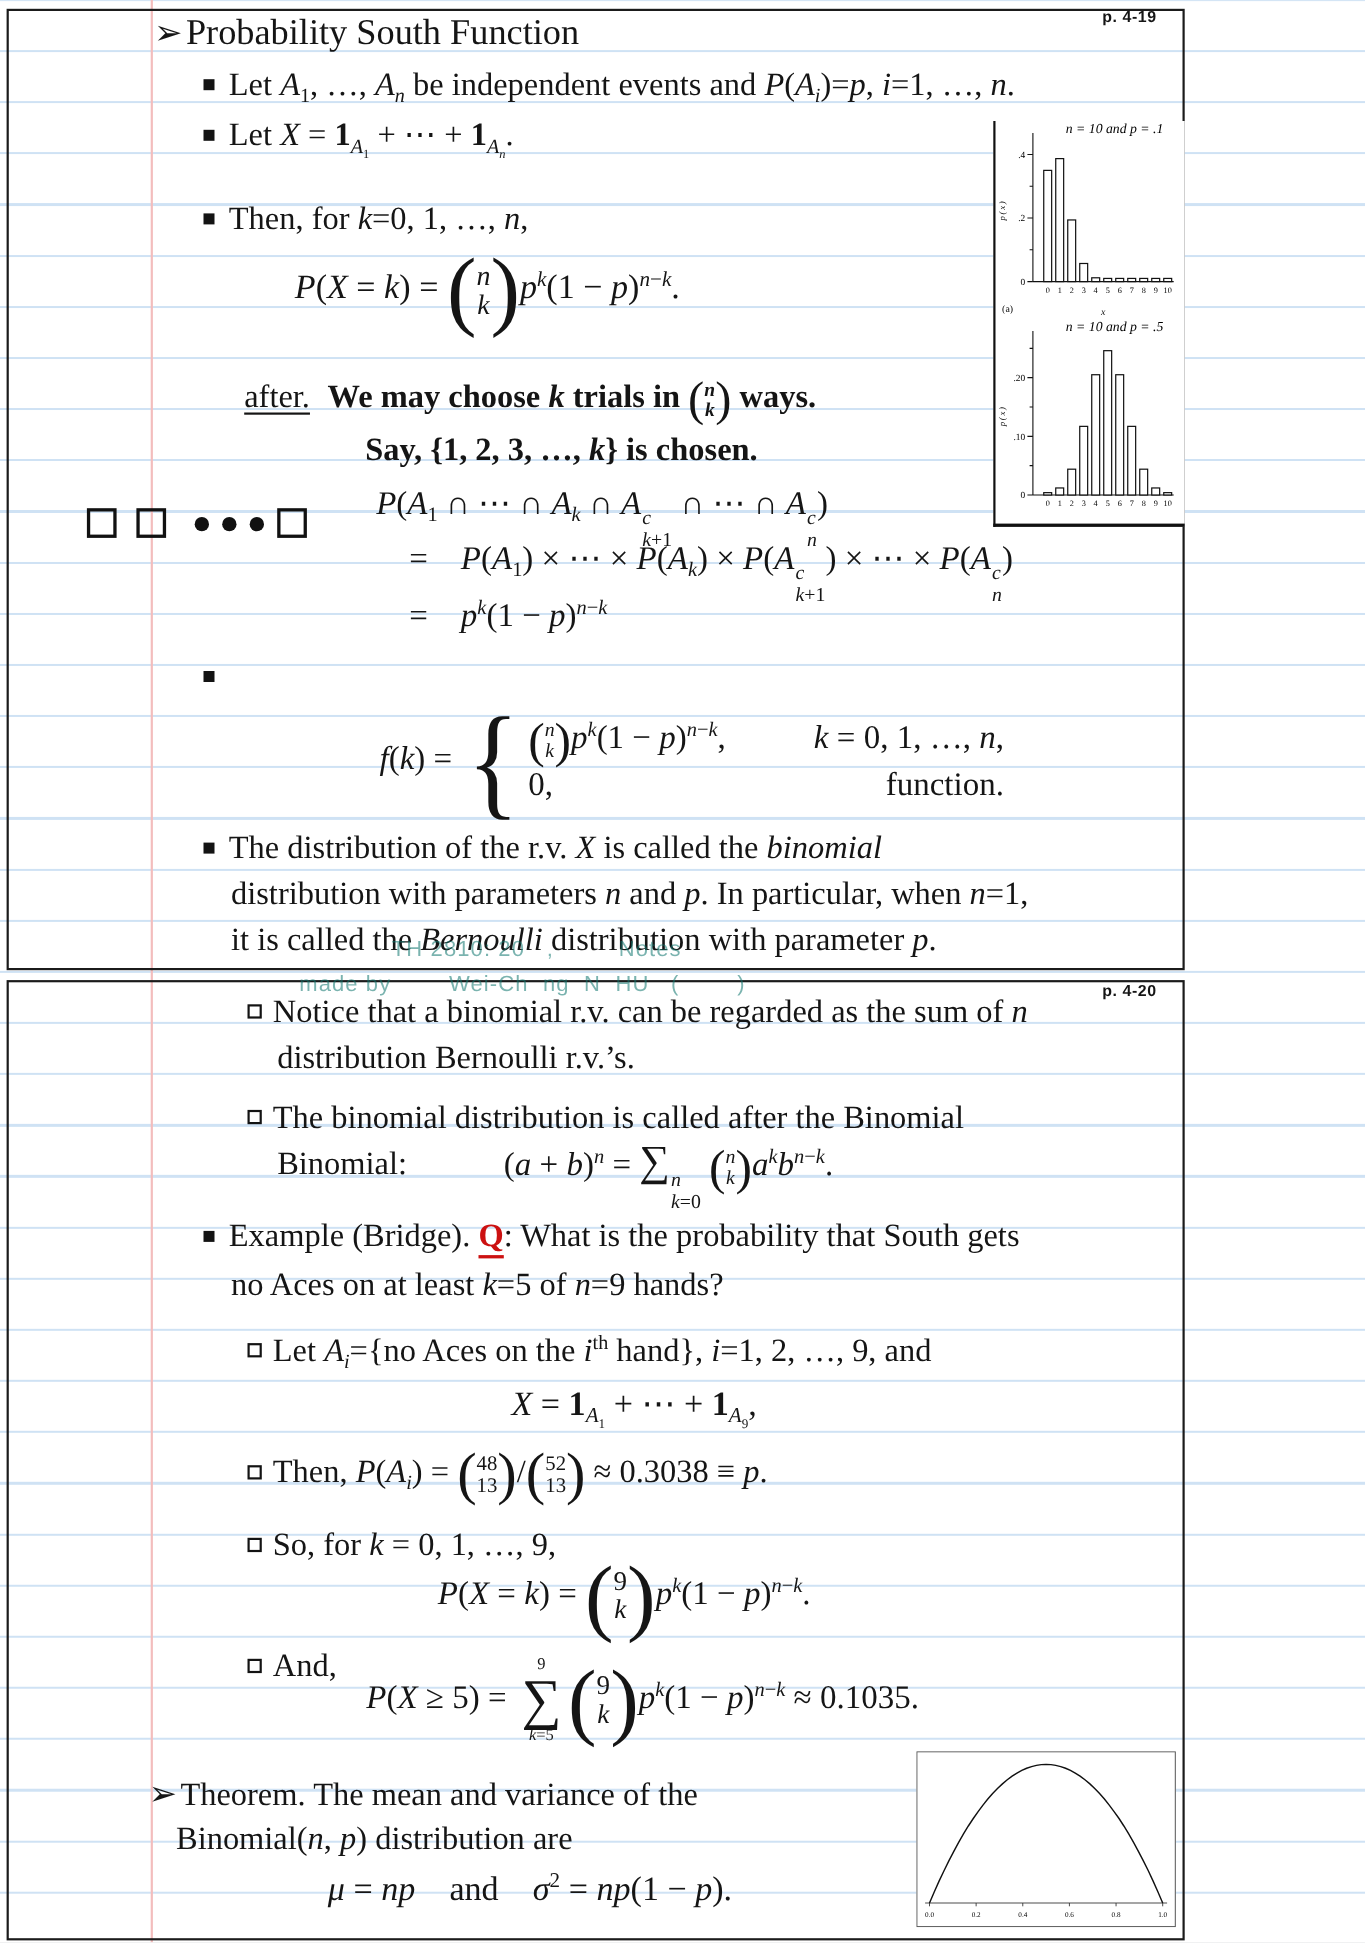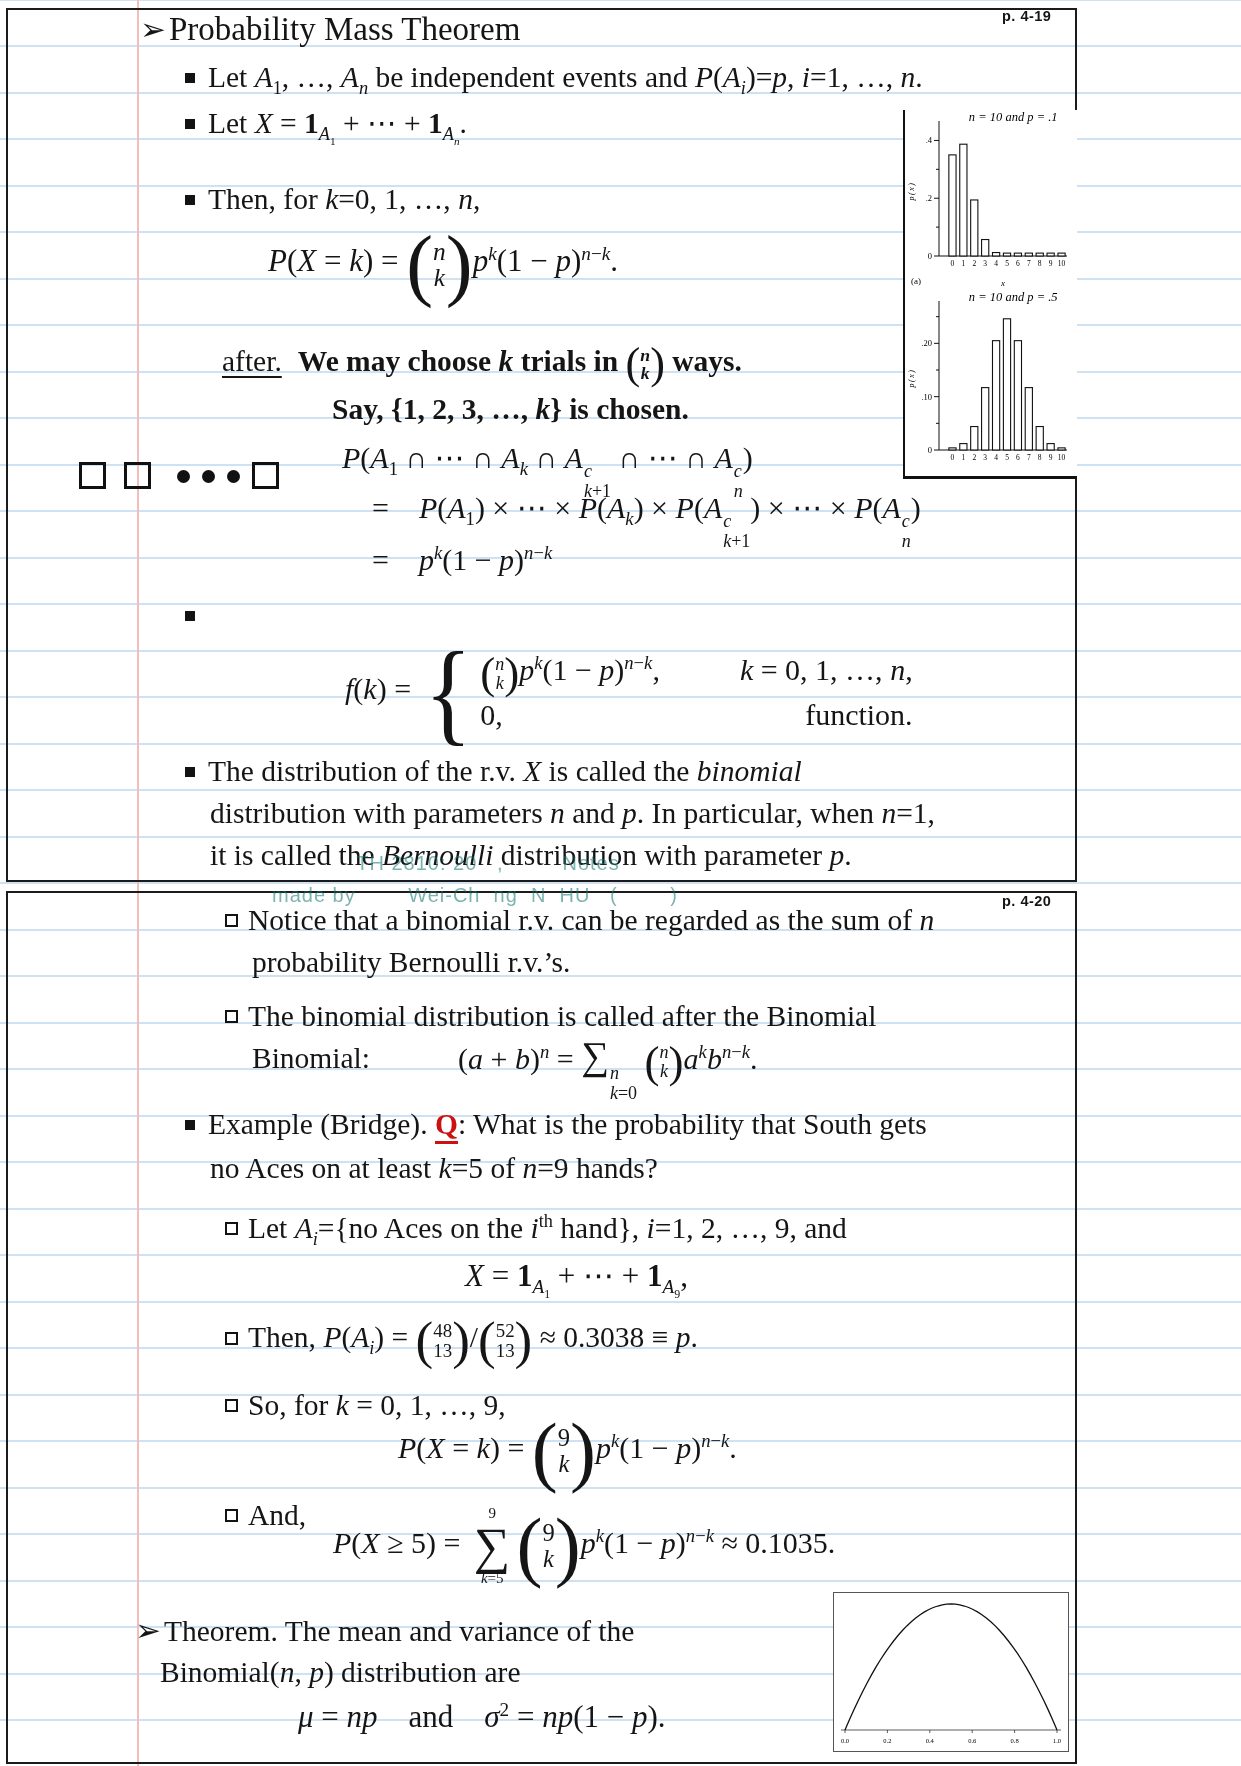--- a/index.html
+++ b/index.html
@@ -57,21 +57,21 @@
   <div class="rules"></div>
   <div class="pinkline"></div>
 
   <div class="slidebox" id="sb1"></div>
   <div class="slidebox" id="sb2"></div>
 
   <section>
     <div class="pagenum" style="left:1002px;top:8px">p. 4-19</div>
 
     <div class="title" style="left:140px;top:11px">
-      <span class="arrowglyph">➢</span><span>Probability Mass Theorem</span>
+      <span class="arrowglyph">➢</span><span>Probability South Function</span>
     </div>
 
     <div class="ln" style="left:185px;top:60px">
       <span class="bsq"></span><span>Let <i>A</i><sub>1</sub>, …, <i>A<sub>n</sub></i> be independent events and <i>P</i>(<i>A<sub>i</sub></i>)=<i>p</i>, <i>i</i>=1, …, <i>n</i>.</span>
     </div>
 
     <div class="ln" style="left:185px;top:106px">
       <span class="bsq"></span><span>Let <i>X</i> = <b>1</b><sub><i>A</i><sub>1</sub></sub> + ⋯ + <b>1</b><sub><i>A<sub>n</sub></i></sub>.</span>
     </div>
 
@@ -229,21 +229,21 @@
 
   <div class="wm" style="left:350px;top:852px"> TH 2810: 20   ,         Notes</div>
   <div class="wm" style="left:272px;top:884px">made by        Wei-Ch  ng  N  HU   (        )</div>
 
   <section>
     <div class="pagenum" style="left:1002px;top:893px">p. 4-20</div>
 
     <div class="ln" style="left:225px;top:903px">
       <span class="osq"></span><span>Notice that a binomial r.v. can be regarded as the sum of <i>n</i></span>
     </div>
-    <div class="ln" style="left:252px;top:945px">probability Bernoulli r.v.’s.</div>
+    <div class="ln" style="left:252px;top:945px">distribution Bernoulli r.v.’s.</div>
 
     <div class="ln" style="left:225px;top:999px">
       <span class="osq"></span><span>The binomial distribution is called after the Binomial</span>
     </div>
     <div class="ln" style="left:252px;top:1041px">Binomial:</div>
     <div class="fm" style="left:458px;top:1033px">(<i>a</i> + <i>b</i>)<sup><i>n</i></sup> = <span class="bigsigma">∑</span><span class="ss lims">
           <span><i>n</i></span>
           <span><i>k</i>=0</span>
         </span> <span class="binom sm">
           <span class="bp">(</span>

